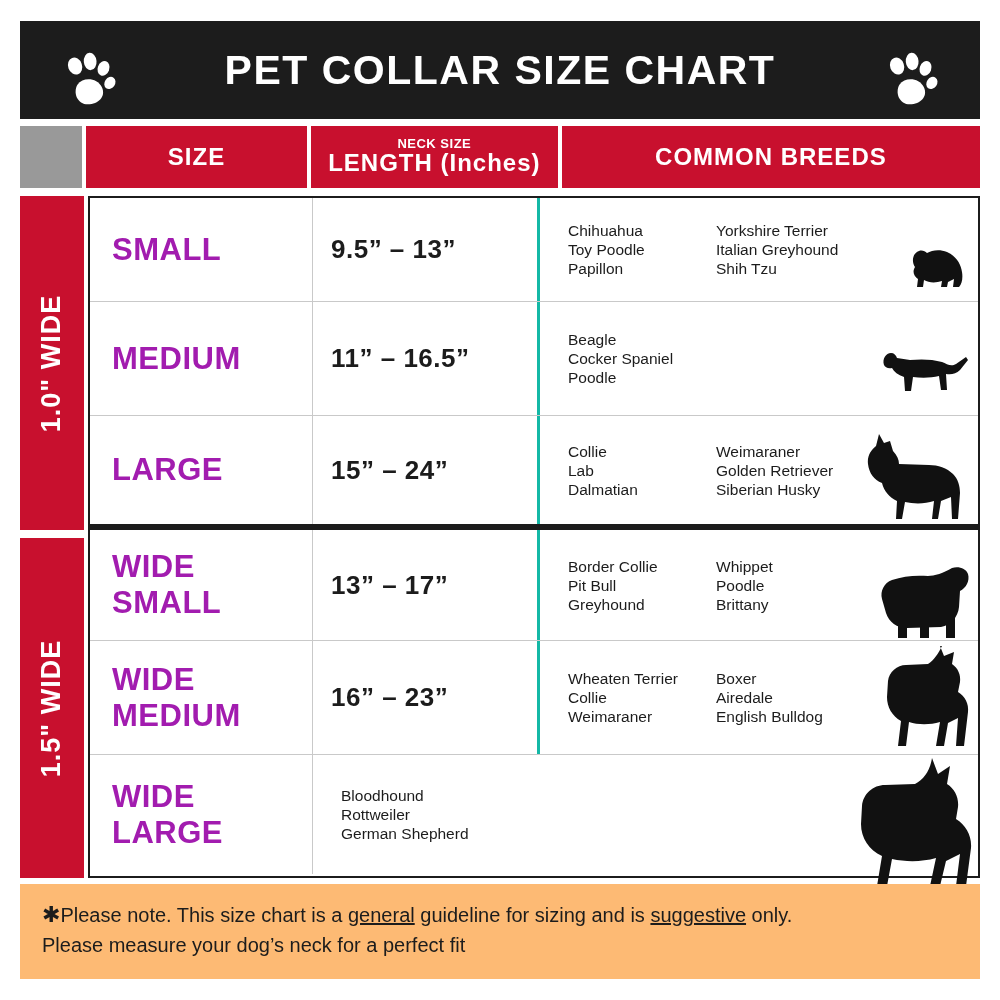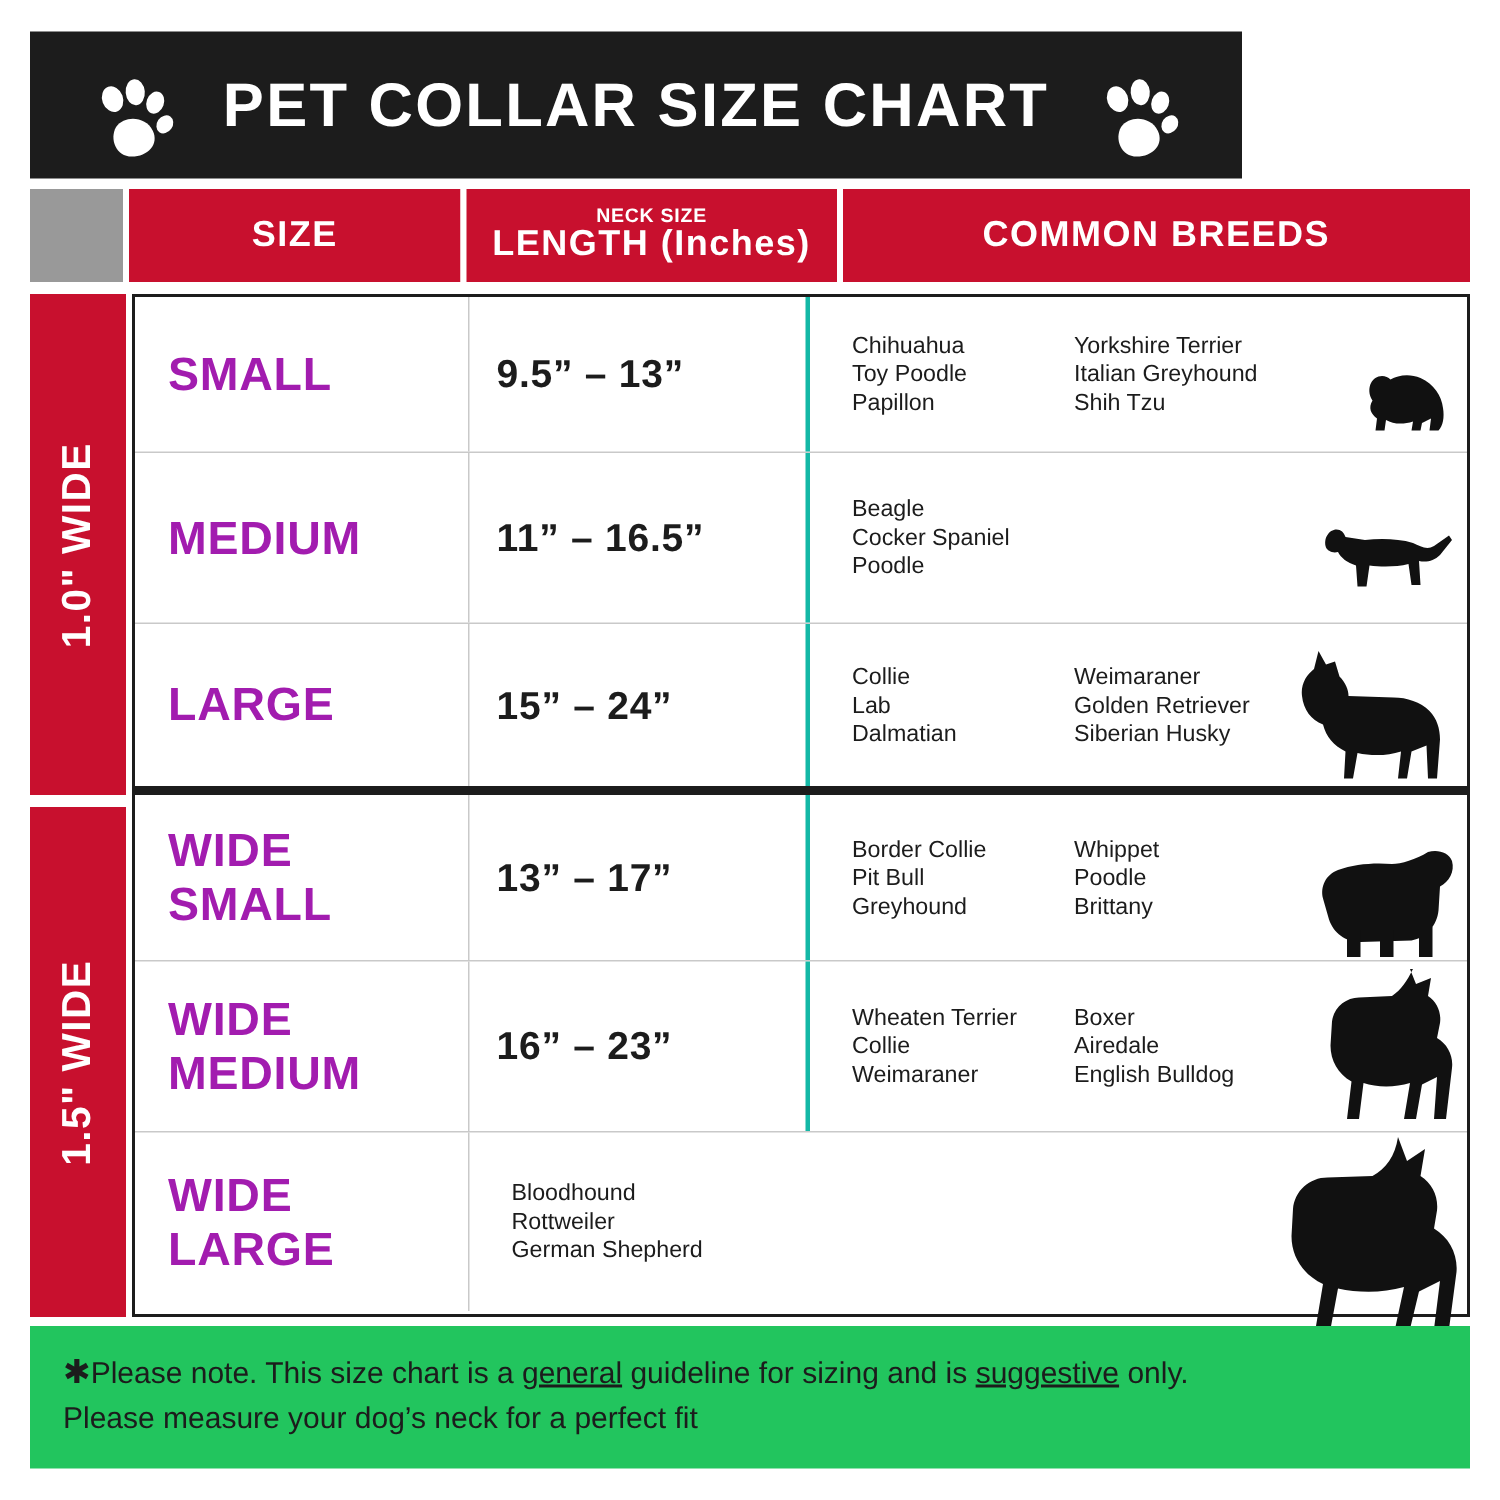--- a/index.html
+++ b/index.html
@@ -19,21 +19,21 @@
     height: 1000px;
     box-sizing: border-box;
     background: #ffffff;
   }
 
   
   .header {
     position: absolute;
     left: 20px;
     top: 21px;
-    width: 808px;
+    width: 960px;
     height: 98px;
     background: #1c1c1c;
     display: flex;
     align-items: center;
     justify-content: center;
   }
   .header-title {
     color: #ffffff;
     font-size: 41px;
     font-weight: bold;
@@ -163,21 +163,21 @@
     bottom: 0;
   }
 
   
   .footer {
     position: absolute;
     left: 20px;
     top: 884px;
     width: 960px;
     height: 95px;
-    background: #22c55e;
+    background: #fdba74;
     box-sizing: border-box;
     padding: 16px 30px 0 22px;
   }
   .footer p {
     margin: 0;
     font-size: 20px;
     color: #1c1c1c;
     line-height: 30px;
   }
   .footer u { text-decoration: underline; }

